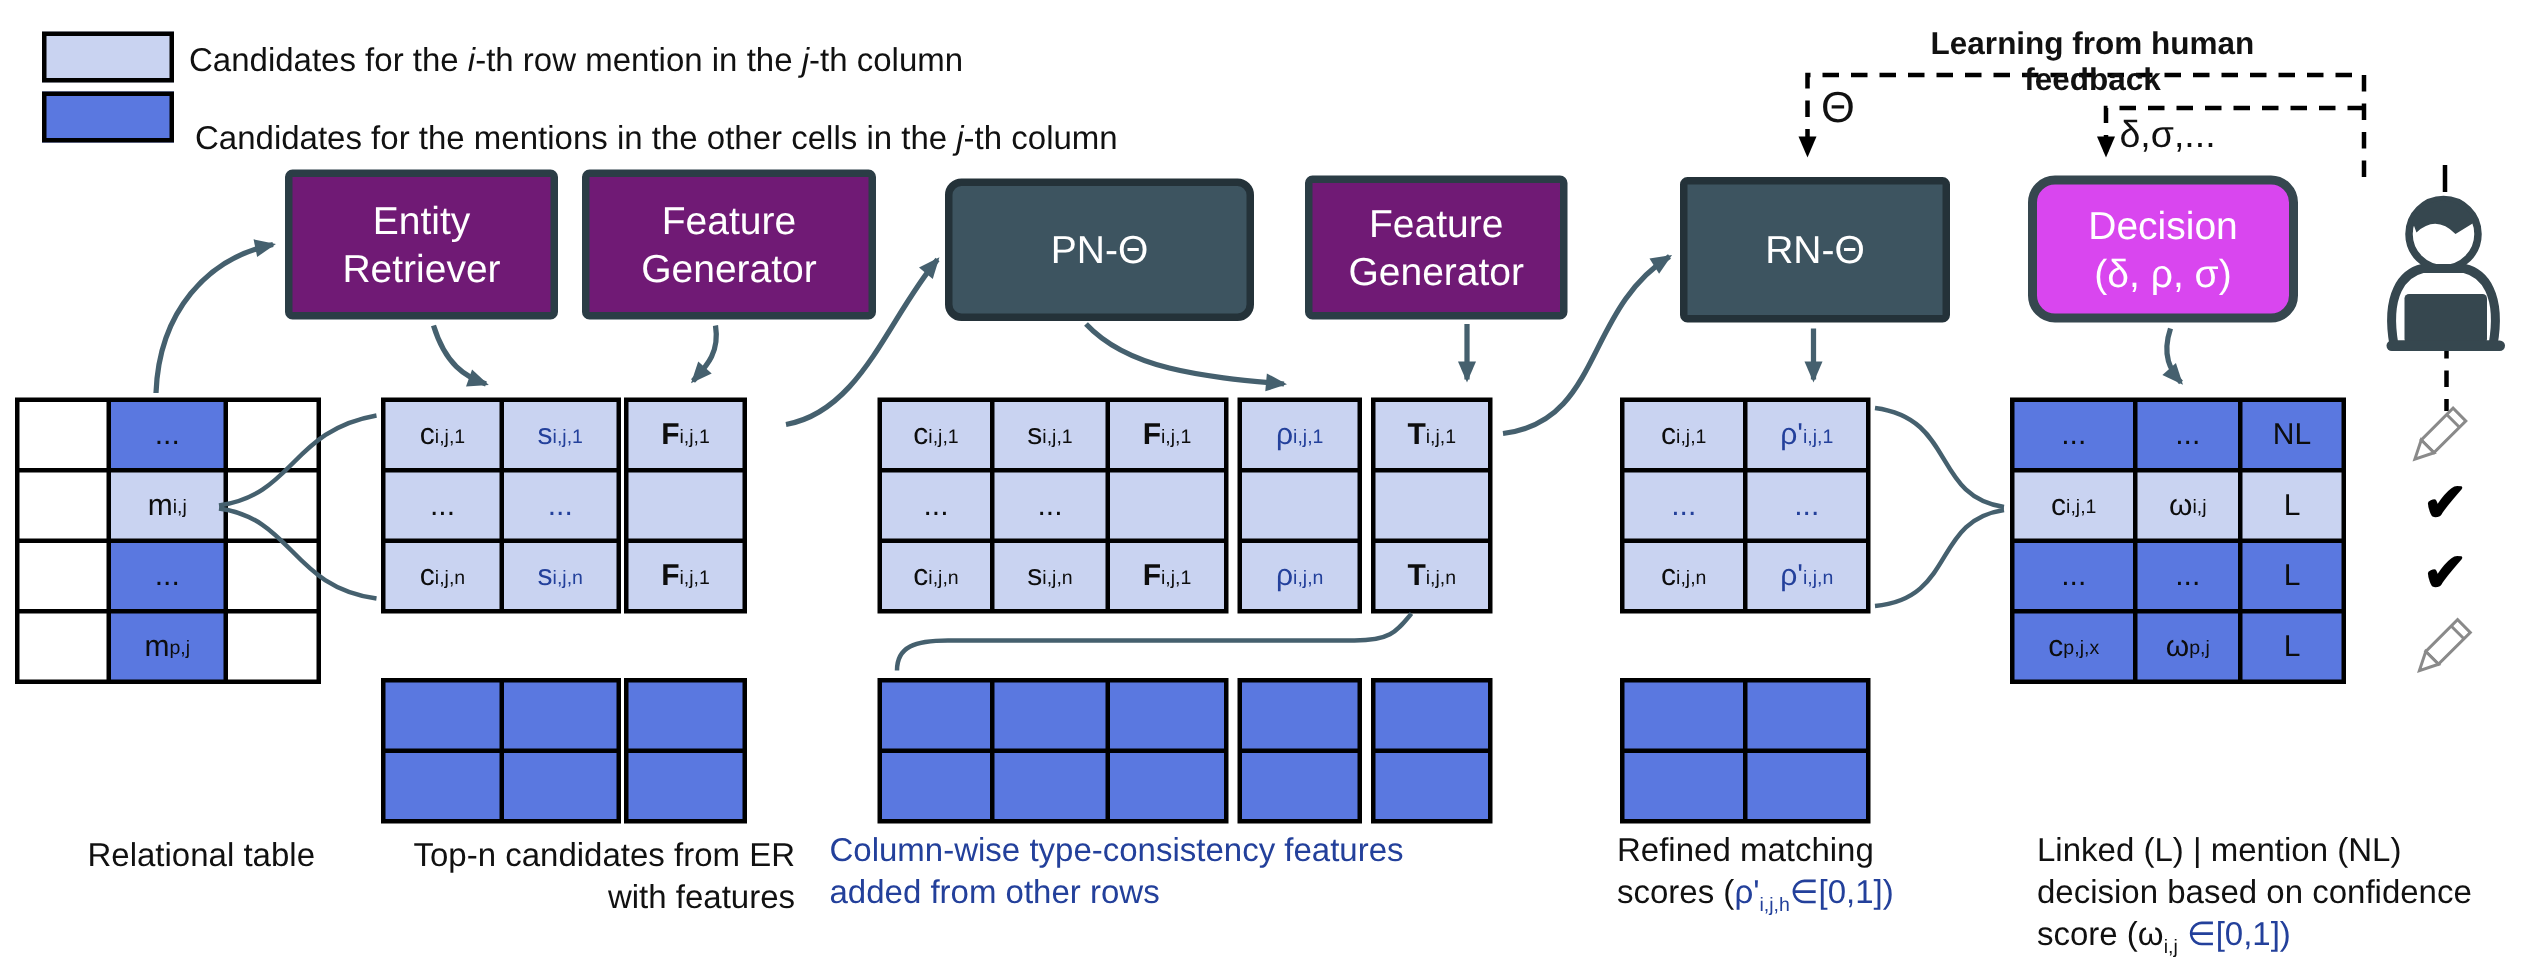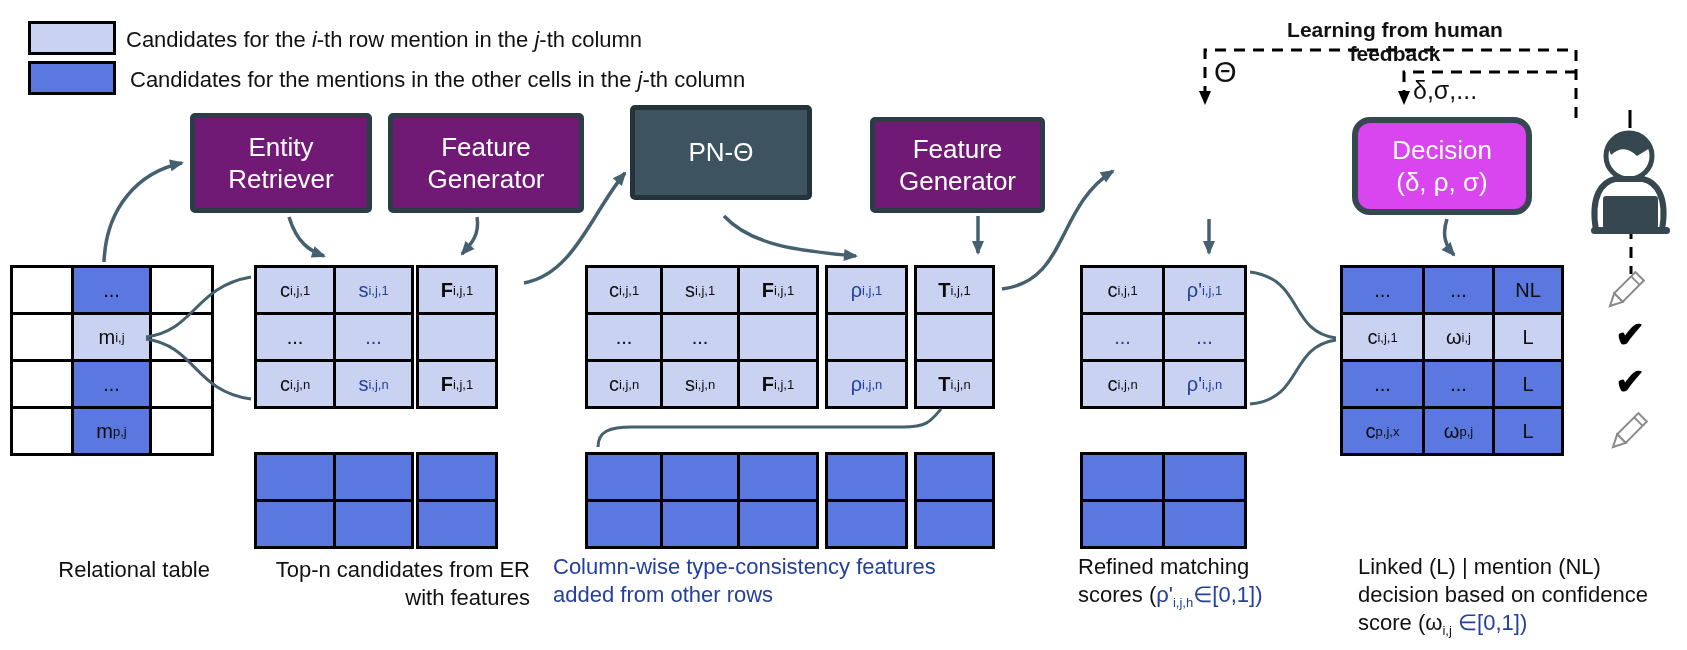--- a/index.html
+++ b/index.html
@@ -32,37 +32,40 @@
   .dsh{fill:none;stroke:#000;stroke-width:3px;stroke-dasharray:11 8;}
 </style>
 </head>
 <body>
 
 <div id="stage">
 
   <div class="lg-swatch" style="left:28px;top:21px;background:#c9d3f1;"></div>
   <div class="lg-text" style="left:126px;top:27px;"><span>Candidates for the </span><i>i</i><span>-th row mention in the </span><i>j</i><span>-th column</span></div>
   <div class="lg-swatch" style="left:28px;top:61px;background:#5a78e0;"></div>
-  <div class="lg-text" style="left:130px;top:67px;text-align:right;"><span>Candidates for the mentions in the other cells in the </span><i>j</i><span>-th column</span></div>
+  <div class="lg-text" style="left:130px;top:79px;text-align:right;"><span>Candidates for the mentions in the other cells in the </span><i>j</i><span>-th column</span></div>
 
   <div class="fb-title" style="left:1250px;top:18px;width:290px;">Learning from human feedback</div>
   <div class="greek" style="left:1214px;top:56px;font-size:29px;">Θ</div>
   <div class="greek" style="left:1413px;top:76px;font-size:25px;">δ,σ,...</div>
 
   <div class="box slate" style="left:190px;top:113px;width:182px;height:100px;">
       <span style="padding:0 18px;">Entity Retriever</span>
     </div>
   <div class="box slate" style="left:388px;top:113px;width:196px;height:100px;">
       <span style="padding:0 22px;">Feature Generator</span>
     </div>
-  <div class="box darkbox" style="left:630px;top:105px;width:182px;height:95px;">
+  <div class="box darkbox" style="left:630px;top:119px;width:206px;height:95px;border-radius:11px;">
       <span>PN-Θ</span>
     </div>
   <div class="box slate" style="left:870px;top:117px;width:175px;height:96px;">
       <span style="padding:0 18px;">Feature Generator</span>
+    </div>
+  <div class="box darkbox" style="left:1120px;top:118px;width:180px;height:97px;">
+      <span>RN-Θ</span>
     </div>
   <div class="box decisionbox" style="left:1352px;top:117px;width:180px;height:98px;">
       <span>Decision</span>
       <span>(δ, ρ, σ)</span>
     </div>
 
   <div class="tbl" style="left:10px;top:265px;grid-template-columns:58px 75px 59px;">
     <div class="cell wc"></div>
     <div class="cell dc">
         <span>...</span>

